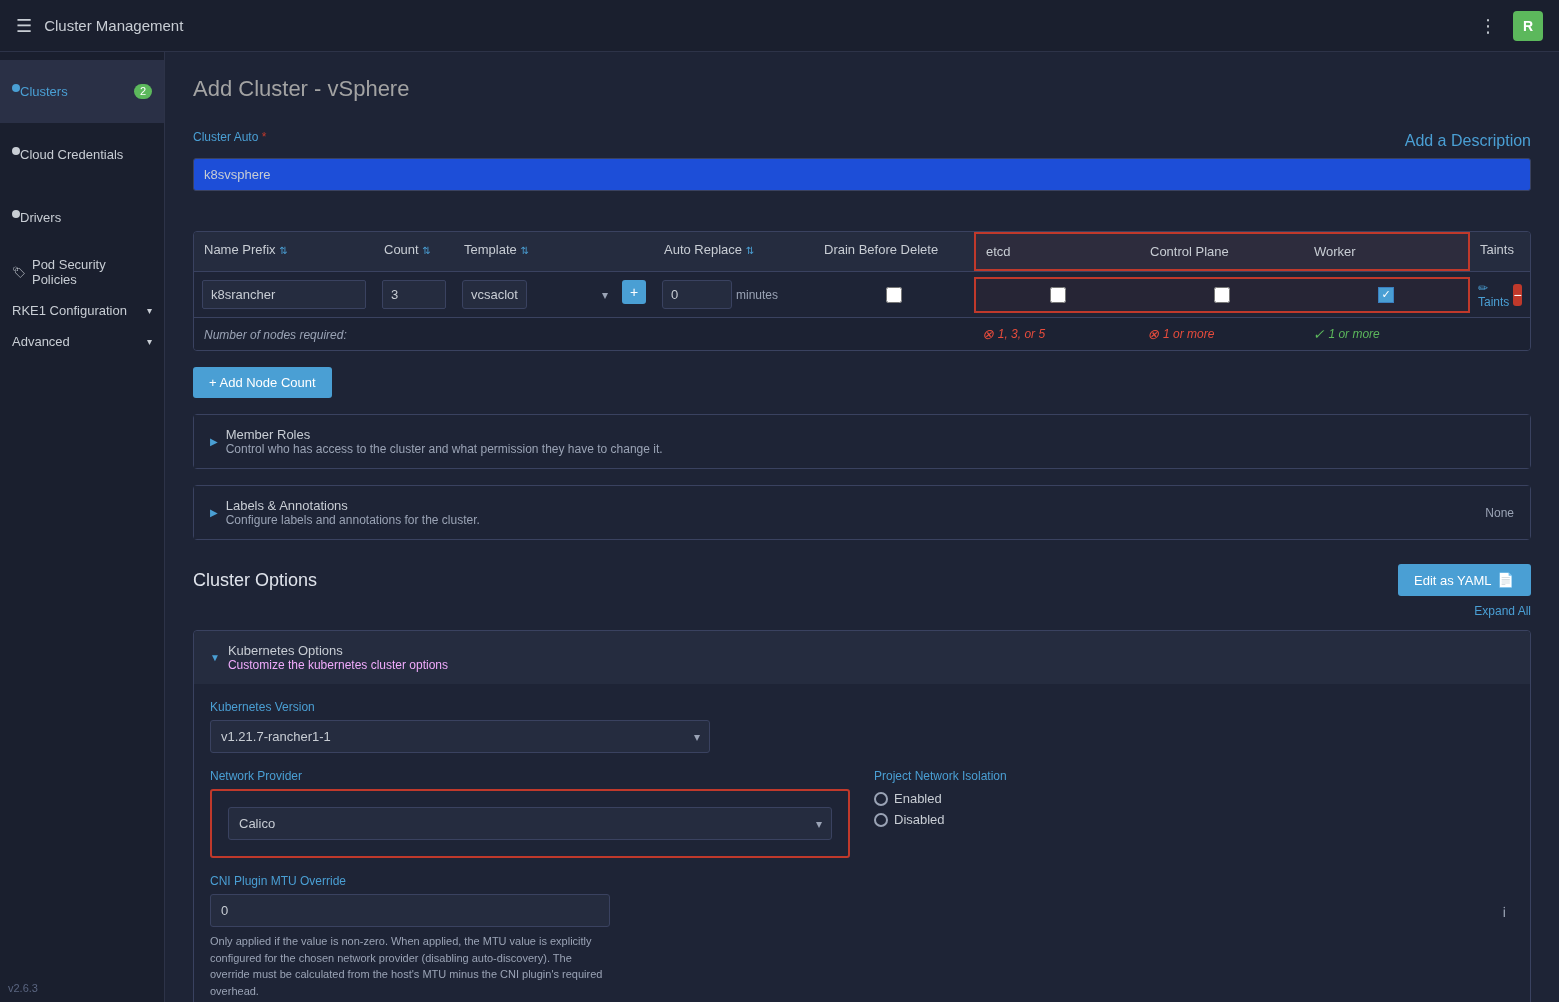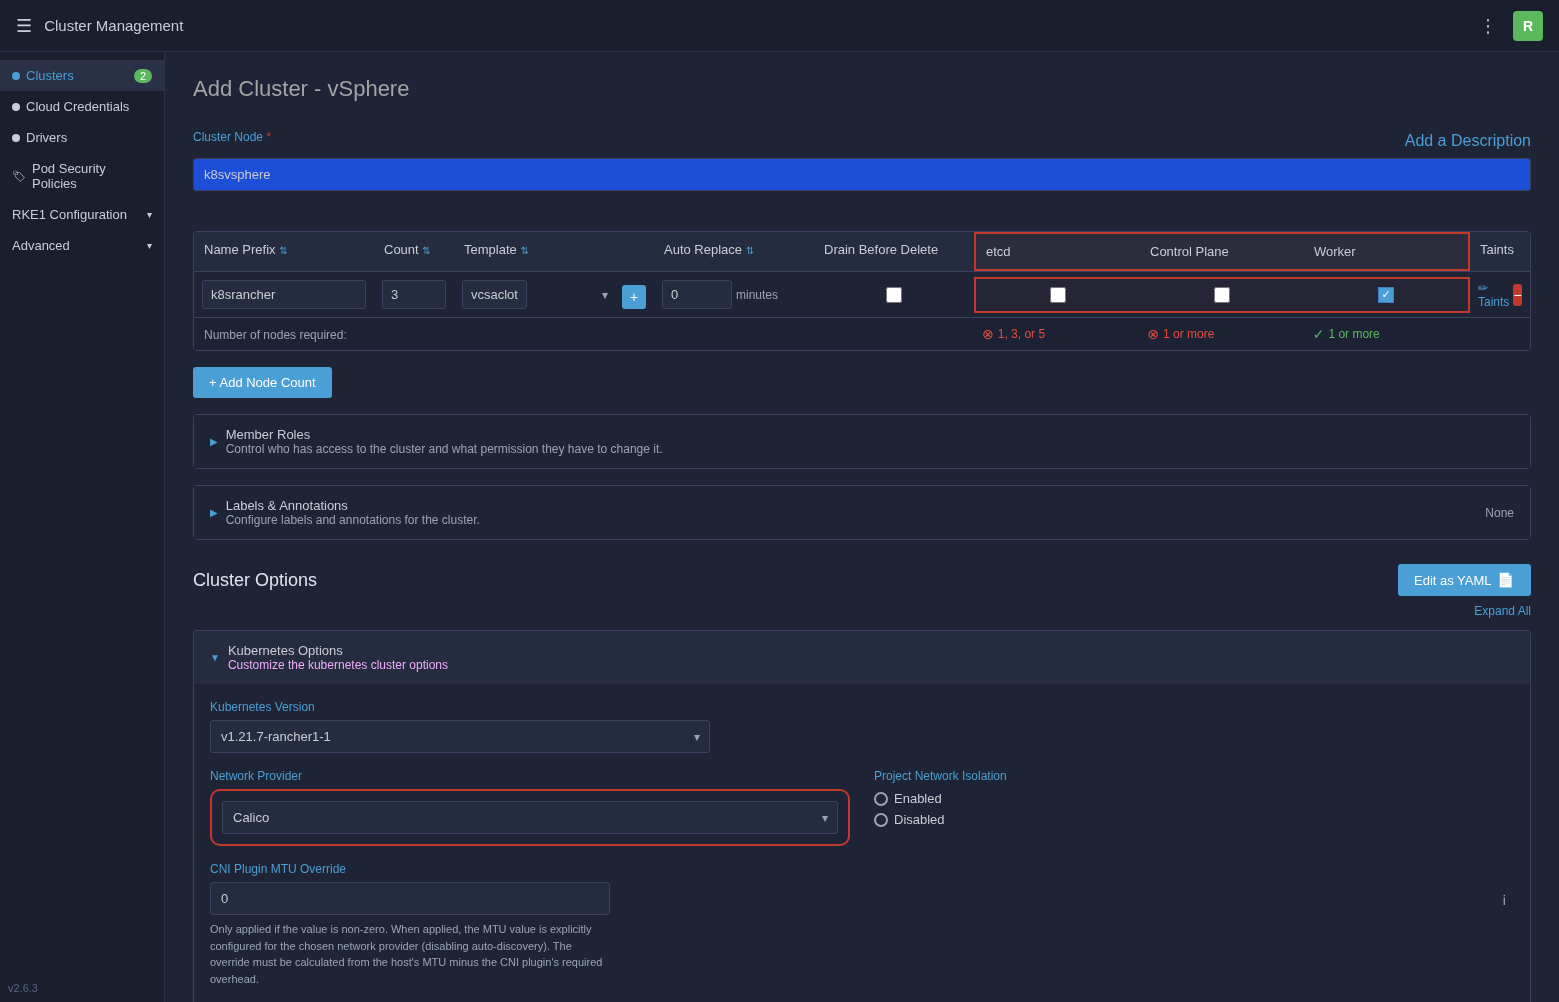--- a/index.html
+++ b/index.html
@@ -7,21 +7,21 @@
 
     .top-bar { background: #1a1f2e; height: 52px; display: flex; align-items: center; padding: 0 16px; border-bottom: 1px solid #2d3348; flex-shrink: 0; }
     .top-bar .menu-icon { color: #c8cdd4; font-size: 18px; margin-right: 12px; cursor: pointer; }
     .top-bar .app-title { color: #c8cdd4; font-size: 15px; font-weight: 500; flex: 1; }
     .top-bar .dots-icon { color: #c8cdd4; margin-right: 16px; font-size: 18px; cursor: pointer; }
     .top-bar .user-avatar { width: 30px; height: 30px; background: #5cb85c; border-radius: 4px; display: flex; align-items: center; justify-content: center; color: white; font-size: 14px; font-weight: bold; }
 
     .main-layout { display: flex; flex: 1; overflow: hidden; }
 
     .sidebar { width: 165px; background: #1a1f2e; border-right: 1px solid #2d3348; flex-shrink: 0; overflow-y: auto; padding-top: 8px; }
-    .sidebar-item { padding: 8px 12px; cursor: pointer; display: flex; align-items: center; gap: 6px; font-size: 13px; }
+    .sidebar-item { padding: 24px 12px; cursor: pointer; display: flex; font-size: 13px; }
     .sidebar-item.active { background: #2a3046; color: #4a9fd4; }
     .sidebar-item .badge { background: #5cb85c; color: white; border-radius: 10px; padding: 1px 6px; font-size: 11px; margin-left: auto; }
     .sidebar-item .dot { width: 8px; height: 8px; border-radius: 50%; background: #c8cdd4; display: inline-block; flex-shrink: 0; }
     .sidebar-item .dot.active-dot { background: #4a9fd4; }
     .sidebar-section { padding: 8px 12px; display: flex; align-items: center; justify-content: space-between; cursor: pointer; color: #c8cdd4; }
     .sidebar-section .chevron { font-size: 10px; }
     .sidebar-policy { display: flex; align-items: center; gap: 6px; padding: 8px 12px; cursor: pointer; }
     .sidebar-policy .tag-icon { font-size: 11px; }
 
     .content { flex: 1; overflow-y: auto; background: #1e2436; padding: 24px 28px; }
@@ -31,21 +31,21 @@
     .form-label { color: #4a9fd4; font-size: 12px; margin-bottom: 6px; display: block; }
     .form-label .required { color: #c0392b; }
     .add-desc-link { color: #4a9fd4; font-size: 16px; text-decoration: none; cursor: pointer; }
 
     .cluster-name-row { display: flex; justify-content: space-between; align-items: flex-end; margin-bottom: 8px; }
     .text-input { background: #1d4ed8; border: 1px solid #3a4260; color: #c8cdd4; padding: 8px 10px; border-radius: 3px; font-size: 13px; width: 100%; }
 
     .node-table-container { margin-top: 20px; border: 1px solid #3a4260; border-radius: 4px; overflow: hidden; }
 
     .node-row-input { background: #252c3f; border: 1px solid #3a4260; color: #c8cdd4; padding: 6px 8px; border-radius: 2px; font-size: 13px; width: 100%; }
-    .template-select-container { display: flex; align-items: flex-end; gap: 4px; width: 100%; }
+    .template-select-container { display: flex; align-items: flex-start; gap: 4px; width: 100%; }
     .template-select { background: #252c3f; border: 1px solid #3a4260; color: #c8cdd4; padding: 6px 8px; border-radius: 3px; font-size: 13px; flex: 1; appearance: none; }
     .btn-plus { background: #4a9fd4; color: white; border: none; border-radius: 3px; width: 24px; height: 24px; cursor: pointer; font-size: 14px; display: flex; align-items: center; justify-content: center; }
     .auto-replace-container { display: flex; align-items: center; gap: 4px; }
     .auto-replace-input { background: #252c3f; border: 1px solid #3a4260; color: #c8cdd4; padding: 6px 8px; border-radius: 3px; font-size: 13px; width: 70px; }
     .minutes-label { color: #9aa3b5; font-size: 12px; }
     .checkbox-input { width: 16px; height: 16px; cursor: pointer; accent-color: #4a9fd4; }
     .checkbox-checked { width: 16px; height: 16px; background: #4a9fd4; border: 1px solid #3a7fc0; display: flex; align-items: center; justify-content: center; color: white; font-size: 11px; }
 
     .add-node-pool-btn { background: #4a9fd4; color: white; border: none; border-radius: 3px; padding: 8px 16px; font-size: 13px; cursor: pointer; margin-top: 16px; display: flex; align-items: center; gap: 4px; }
 
@@ -65,21 +65,21 @@
 
     .k8s-options-section { border: 1px solid #3a4260; border-radius: 4px; }
     .k8s-options-header { padding: 12px 16px; display: flex; align-items: center; gap: 8px; cursor: pointer; background: #252c3f; border-radius: 4px 4px 0 0; }
     .k8s-options-body { padding: 16px; background: #1e2436; }
     .k8s-options-desc { color: #f0abfc; font-size: 12px; }
 
     .form-row { margin-bottom: 16px; }
     .select-input { background: #252c3f; border: 1px solid #3a4260; color: #c8cdd4; padding: 8px 10px; border-radius: 3px; font-size: 13px; width: 100%; appearance: none; cursor: pointer; }
 
     .network-row { display: grid; grid-template-columns: 1fr 1fr; gap: 24px; margin-bottom: 16px; }
-    .network-provider-container { border: 2px solid #c0392b; border-radius: 10px; padding: 10px; }
+    .network-provider-container { border: 2px solid #c0392b; border-radius: 3px; padding: 16px; }
 
     .radio-group { display: flex; flex-direction: column; gap: 6px; margin-top: 8px; }
     .radio-item { display: flex; align-items: center; gap: 6px; cursor: pointer; }
     .radio-dot { width: 14px; height: 14px; border-radius: 50%; border: 2px solid #9aa3b5; background: transparent; flex-shrink: 0; }
 
     .cni-section { margin-top: 16px; }
     .cni-input-wrapper { position: relative; }
     .cni-input { background: #252c3f; border: 1px solid #3a4260; color: #c8cdd4; padding: 8px 32px 8px 10px; border-radius: 3px; font-size: 13px; width: 400px; }
     .cni-info-icon { position: absolute; right: 8px; top: 50%; transform: translateY(-50%); color: #9aa3b5; font-size: 14px; }
     .cni-help-text { color: #9aa3b5; font-size: 11px; margin-top: 6px; line-height: 1.5; max-width: 400px; }
@@ -131,21 +131,21 @@
     </div>
   </div>
 
   <div class="content">
 
     <div class="page-title">Add Cluster - vSphere</div>
 
     
     <div class="cluster-name-row">
       <label class="form-label">
-        <span>Cluster Node</span>
+        <span>Cluster Auto</span>
         <span class="required"> *</span>
       </label>
       <a class="add-desc-link">Add a Description</a>
     </div>
     <input class="text-input" type="text" style="margin-bottom: 20px;" value="k8svsphere">
 
     
     <div class="node-table-container">
 
       <div style="display: grid; grid-template-columns: 180px 80px 200px 160px 160px 1fr 60px; background: #252c3f; border-bottom: 1px solid #3a4260;">
@@ -223,21 +223,21 @@
           <div style="padding: 8px; display: flex; align-items: center; justify-content: center;">
             <div class="checkbox-checked">✓</div>
           </div>
         </div>
         <div style="padding: 8px; display: flex; align-items: center; gap: 4px; justify-content: center;">
           <span style="color: #4a9fd4; font-size: 12px; cursor: pointer;">✏ <span>Taints</span></span>
           <button style="background: #c0392b; color: white; border: none; border-radius: 3px; width: 22px; height: 22px; cursor: pointer; font-size: 14px; display: flex; align-items: center; justify-content: center;">−</button>
         </div>
       </div>
 
-      <div style="display: grid; grid-template-columns: 180px 80px 200px 160px 160px 1fr 60px; background: #1c2233; align-items: center;">
+      <div style="display: grid; grid-template-columns: 180px 80px 200px 160px 160px 1fr 60px; background: #1c2233; align-items: center; font-style: italic;">
         <div style="grid-column: 1/6; padding: 8px 10px;">
           <span style="color: #9aa3b5; font-size: 12px;">Number of nodes required:</span>
         </div>
         <div style="display: grid; grid-template-columns: 1fr 1fr 1fr;">
           <div style="padding: 8px; display: flex; align-items: center; gap: 4px; font-size: 12px; color: #e74c3c;">
             <span style="font-size: 14px;">⊗</span>
             <span>1, 3, or 5</span>
           </div>
           <div style="padding: 8px; display: flex; align-items: center; gap: 4px; font-size: 12px; color: #e74c3c;">
             <span style="font-size: 14px;">⊗</span>

